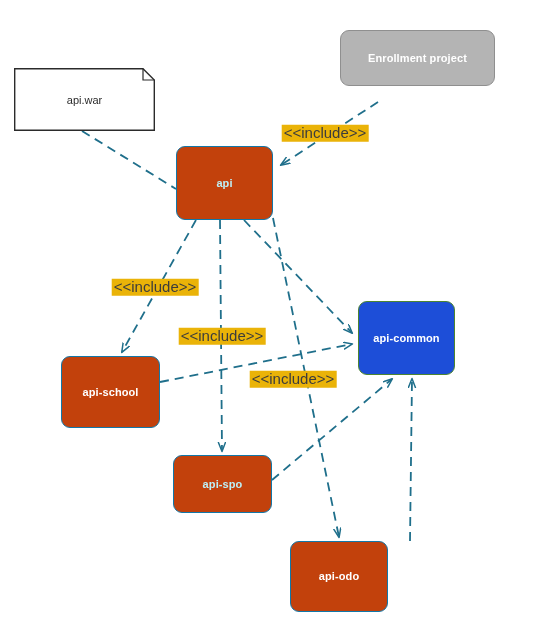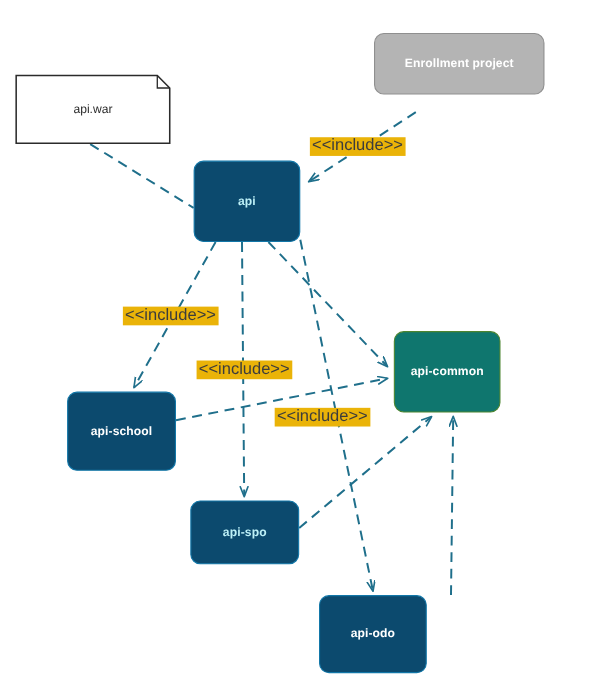--- a/index.html
+++ b/index.html
@@ -36,31 +36,31 @@
     border-radius: 9px;
   }
   .node-label {
     font-size: 11px;
     font-weight: bold;
     letter-spacing: 0.1px;
     line-height: 1.1;
     pointer-events: none;
   }
   .node-blue {
-    background: #0c4a6e;
+    background: #c2410c;
     border: 1.4px solid #1277a8;
   }
   .node-blue .node-label {
     color: #bdf0f7;
   }
   .node-blue.lbl-white .node-label {
     color: #ffffff;
   }
   .node-green {
-    background: #0f766e;
+    background: #1d4ed8;
     border: 1.4px solid #4d8530;
   }
   .node-green .node-label {
     color: #ffffff;
   }
   .node-gray {
     background: #b4b4b4;
     border: 1.4px solid #8f8f8f;
   }
   .node-gray .node-label {

